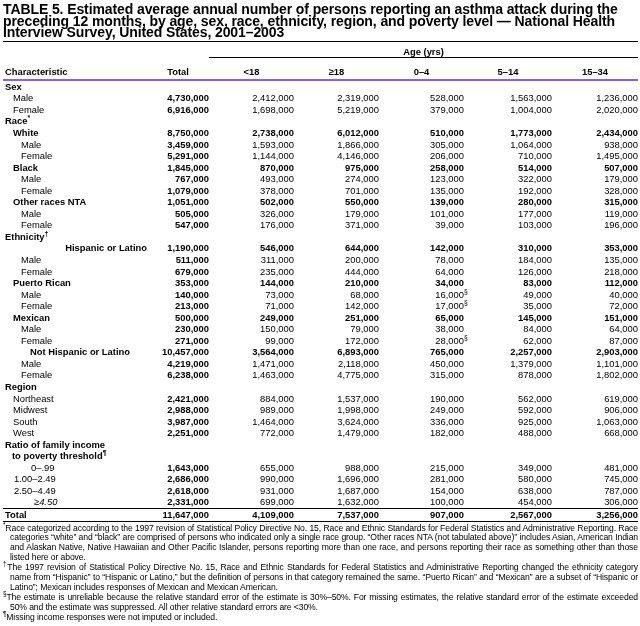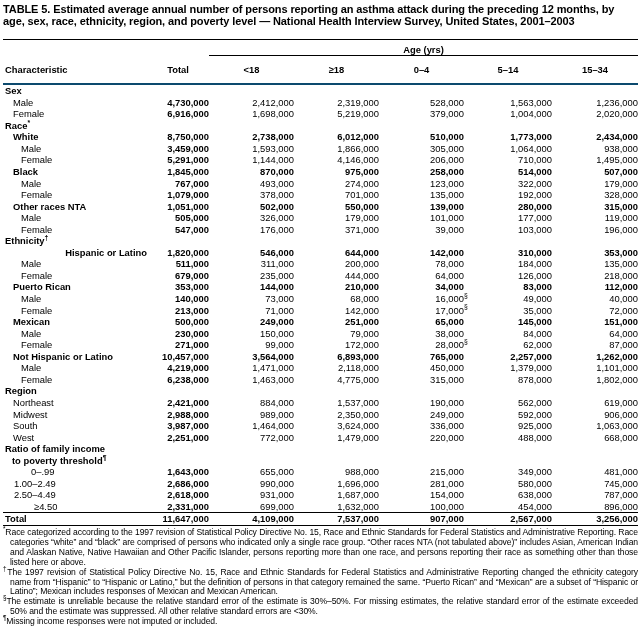--- a/index.html
+++ b/index.html
@@ -3,35 +3,35 @@
 <meta charset="utf-8">
 <style>
   html,body{margin:0;padding:0;background:#fff;}
   .page{
     width:640px;height:626px;box-sizing:border-box;
     padding:4px 2px 0 3px;background:#fff;color:#000;
     font-family:"Liberation Sans","DejaVu Sans",sans-serif;
     overflow:hidden;
   }
   .title{
-    font-size:11px;font-weight:bold;line-height:11.6px;
-    border-bottom:1px solid #000;padding-bottom:12px;letter-spacing:-0.1px;
+    font-size:14px;font-weight:bold;line-height:11.6px;
+    border-bottom:1px solid #000;padding-bottom:2px;letter-spacing:-0.1px;
   }
   table.dt{
     width:635px;border-collapse:collapse;table-layout:fixed;
     border-bottom:1px solid #000;
   }
   .spanrow th{height:15px;vertical-align:bottom;padding:0;}
   .spanner{
     border-bottom:1px solid #000;text-align:center;font-weight:bold;
     font-size:9.4px;padding-bottom:1px;
   }
   .hdr th{
     font-weight:bold;font-size:9.4px;text-align:center;vertical-align:bottom;
-    border-bottom:2px solid #0c4a6e;height:19px;padding:0 0 8px 0;
+    border-bottom:2px solid #8b5cf6;height:19px;padding:0 0 2px 0;
   }
   .hdr th.ch{text-align:left;padding-left:2px;}
   tbody td{
     font-size:9.4px;line-height:11.55px;padding:0;white-space:nowrap;
     vertical-align:top;
   }
   td.num{text-align:right;}
   .b{font-weight:bold;}
   sup{font-size:6.8px;vertical-align:super;line-height:0;}
   sup.cs{display:inline-block;width:0;overflow:visible;}
@@ -181,21 +181,21 @@
           <td class="num">39,000</td>
           <td class="num">103,000</td>
           <td class="num">196,000</td>
         </tr>
         <tr>
           <td class="lbl b" style="padding-left: 2px;">Ethnicity<sup>†</sup></td>
           <td colspan="6">&nbsp;</td>
         </tr>
         <tr>
           <td class="lbl b" style="padding-left: 10px; text-align: right;">Hispanic or Latino</td>
-          <td class="num b">1,820,000</td>
+          <td class="num b">1,190,000</td>
           <td class="num b">546,000</td>
           <td class="num b">644,000</td>
           <td class="num b">142,000</td>
           <td class="num b">310,000</td>
           <td class="num b">353,000</td>
         </tr>
         <tr>
           <td class="lbl" style="padding-left: 18px;">Male</td>
           <td class="num b">511,000</td>
           <td class="num">311,000</td>
@@ -261,27 +261,27 @@
         <tr>
           <td class="lbl" style="padding-left: 18px;">Female</td>
           <td class="num b">271,000</td>
           <td class="num">99,000</td>
           <td class="num">172,000</td>
           <td class="num">28,000<sup class="cs">§</sup></td>
           <td class="num">62,000</td>
           <td class="num">87,000</td>
         </tr>
         <tr>
-          <td class="lbl b" style="padding-left: 10px;">Not Hispanic or Latino</td>
+          <td class="lbl b" style="padding-left: 10px; text-align: center;">Not Hispanic or Latino</td>
           <td class="num b">10,457,000</td>
           <td class="num b">3,564,000</td>
           <td class="num b">6,893,000</td>
           <td class="num b">765,000</td>
           <td class="num b">2,257,000</td>
-          <td class="num b">1,262,000</td>
+          <td class="num b">2,903,000</td>
         </tr>
         <tr>
           <td class="lbl" style="padding-left: 18px;">Male</td>
           <td class="num b">4,219,000</td>
           <td class="num">1,471,000</td>
           <td class="num">2,118,000</td>
           <td class="num">450,000</td>
           <td class="num">1,379,000</td>
           <td class="num">1,101,000</td>
         </tr>
@@ -304,40 +304,40 @@
           <td class="num">884,000</td>
           <td class="num">1,537,000</td>
           <td class="num">190,000</td>
           <td class="num">562,000</td>
           <td class="num">619,000</td>
         </tr>
         <tr>
           <td class="lbl" style="padding-left: 10px;">Midwest</td>
           <td class="num b">2,988,000</td>
           <td class="num">989,000</td>
-          <td class="num">2,350,000</td>
+          <td class="num">1,998,000</td>
           <td class="num">249,000</td>
           <td class="num">592,000</td>
           <td class="num">906,000</td>
         </tr>
         <tr>
           <td class="lbl" style="padding-left: 10px;">South</td>
           <td class="num b">3,987,000</td>
           <td class="num">1,464,000</td>
           <td class="num">3,624,000</td>
           <td class="num">336,000</td>
           <td class="num">925,000</td>
           <td class="num">1,063,000</td>
         </tr>
         <tr>
           <td class="lbl" style="padding-left: 10px;">West</td>
           <td class="num b">2,251,000</td>
           <td class="num">772,000</td>
           <td class="num">1,479,000</td>
-          <td class="num">220,000</td>
+          <td class="num">182,000</td>
           <td class="num">488,000</td>
           <td class="num">668,000</td>
         </tr>
         <tr>
           <td class="lbl b" style="padding-left: 2px;">Ratio of family income<div style="padding-left: 7px;">to poverty threshold<sup>¶</sup></div></td>
           <td colspan="6">&nbsp;</td>
         </tr>
         <tr>
           <td class="lbl" style="padding-left: 28px; margin-top: 41px;">0–.99</td>
           <td class="num b">1,643,000</td>
@@ -359,27 +359,27 @@
         <tr>
           <td class="lbl" style="padding-left: 11px;">2.50–4.49</td>
           <td class="num b">2,618,000</td>
           <td class="num">931,000</td>
           <td class="num">1,687,000</td>
           <td class="num">154,000</td>
           <td class="num">638,000</td>
           <td class="num">787,000</td>
         </tr>
         <tr>
-          <td class="lbl" style="padding-left: 31px;">≥4.50</td>
+          <td class="lbl" style="padding-left: 31px; font-style: italic;">≥4.50</td>
           <td class="num b">2,331,000</td>
           <td class="num">699,000</td>
           <td class="num">1,632,000</td>
           <td class="num">100,000</td>
           <td class="num">454,000</td>
-          <td class="num">896,000</td>
+          <td class="num">306,000</td>
         </tr>
         <tr class="topline">
           <td class="lbl b" style="padding-left: 2px;">Total</td>
           <td class="num b">11,647,000</td>
           <td class="num b">4,109,000</td>
           <td class="num b">7,537,000</td>
           <td class="num b">907,000</td>
           <td class="num b">2,567,000</td>
           <td class="num b">3,256,000</td>
         </tr>

